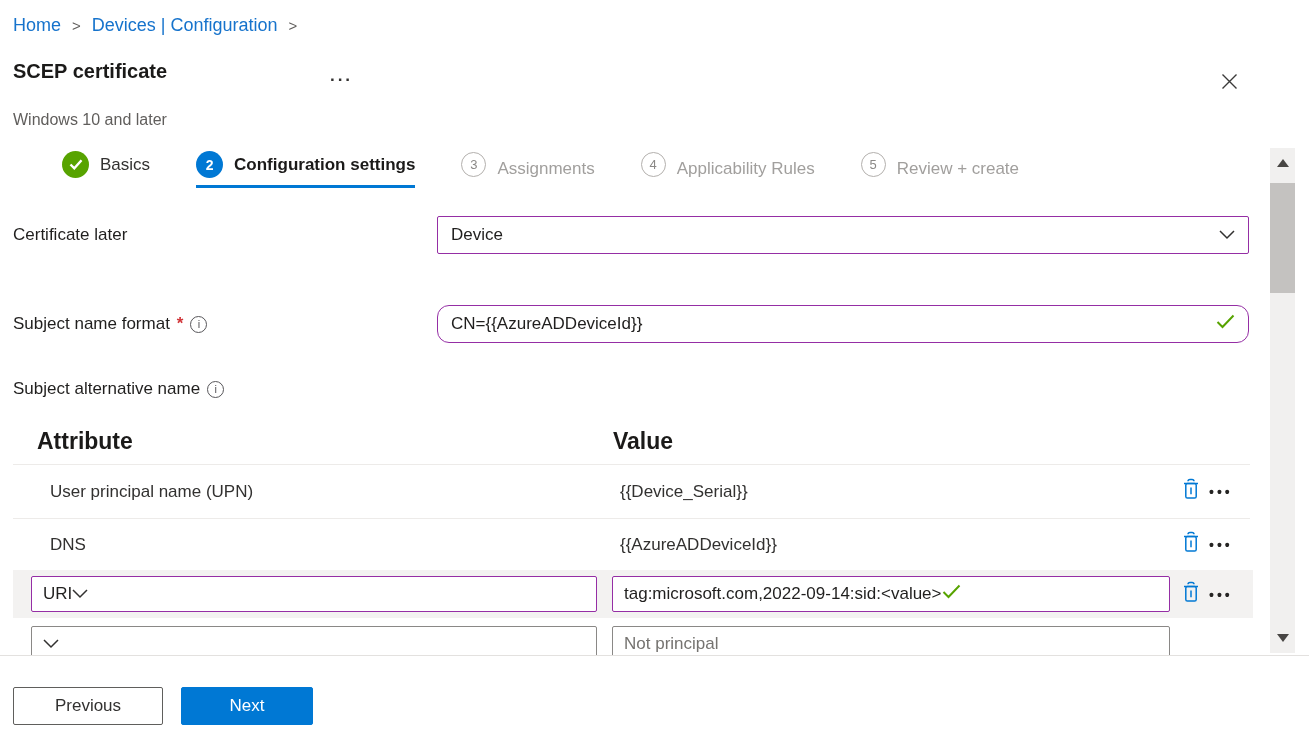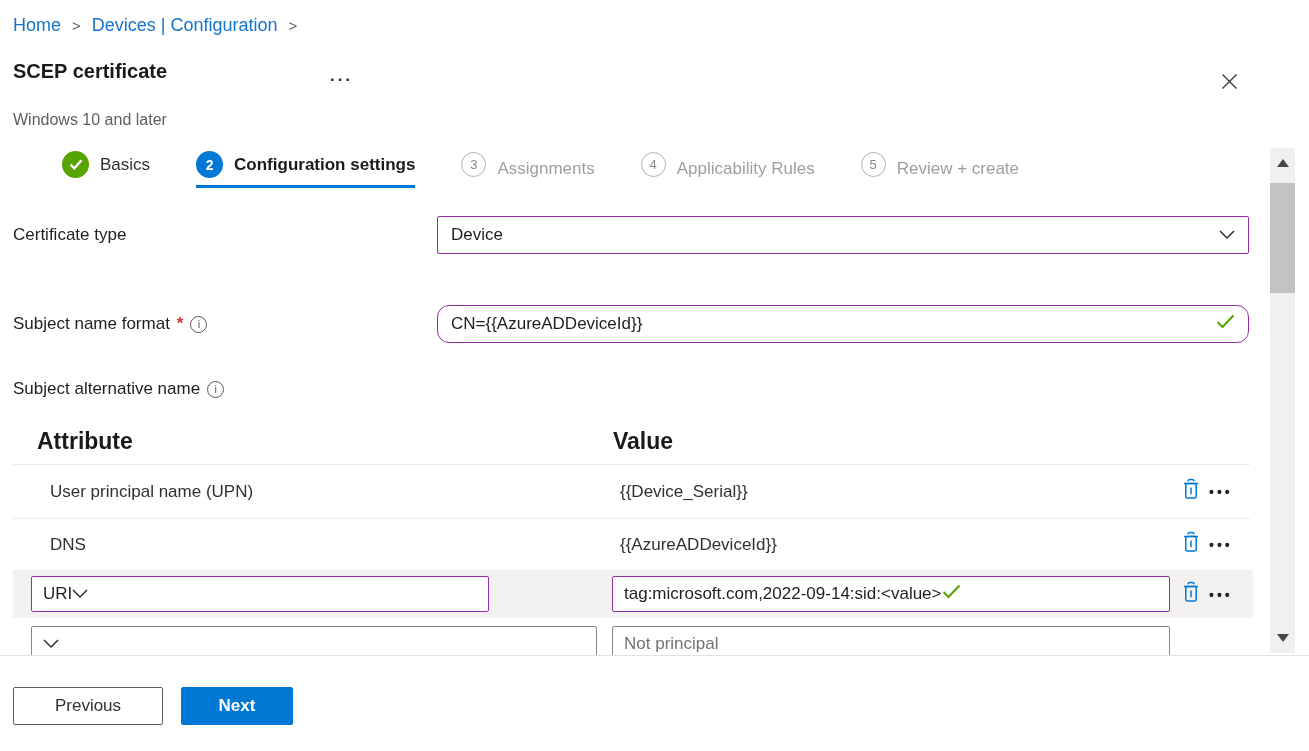--- a/index.html
+++ b/index.html
@@ -53,21 +53,21 @@
   
   .scrollbar { position: absolute; left: 1270px; top: 148px; width: 25px; height: 505px; background: #f1f0ef; }
   .sb-up { position: absolute; top: 11px; left: 7px; width: 0; height: 0; border-left: 6px solid transparent; border-right: 6px solid transparent; border-bottom: 8px solid #484644; cursor: pointer; }
   .sb-thumb { position: absolute; top: 35px; left: 0; width: 25px; height: 110px; background: #c4c2c0; cursor: pointer; }
   .sb-down { position: absolute; bottom: 11px; left: 7px; width: 0; height: 0; border-left: 6px solid transparent; border-right: 6px solid transparent; border-top: 8px solid #484644; cursor: pointer; }
 
   
   .footer { position: absolute; left: 0; top: 655px; width: 1309px; height: 96px; background: #fff; border-top: 1px solid #e3e1df; z-index: 5; }
   .btn { position: absolute; top: 31px; height: 38px; border-radius: 2px; font-size: 17px; font-family: inherit; cursor: pointer; }
   .btn-prev { left: 13px; width: 150px; background: #fff; border: 1px solid #5f5e5c; color: #323130; }
-  .btn-next { left: 181px; width: 112px; background: #0078d4; border: 1px solid #0078d4; color: #fff; font-weight: 700; }
+  .btn-next { left: 181px; width: 132px; background: #0078d4; border: 1px solid #0078d4; color: #fff; font-weight: 400; }
 </style>
 </head>
 <body>
 
 <div class="screen">
 
   <div class="breadcrumb">
     <span class="crumb">Home</span>
     <span class="crumb-sep">&gt;</span>
     <span class="crumb">Devices | Configuration</span>
@@ -106,21 +106,21 @@
     <div class="step upcoming">
       <span class="step-circle">4</span>
       <span class="step-label">Applicability Rules</span>
     </div>
     <div class="step upcoming">
       <span class="step-circle">5</span>
       <span class="step-label">Review + create</span>
     </div>
   </div>
 
-  <div class="field-label" style="left:13px; top:225px;">Certificate type</div>
+  <div class="field-label" style="left:13px; top:225px;">Certificate later</div>
   <div class="control purple" style="top:216px;">
     <span>Device</span>
     <span class="spacer"></span>
     <span>
       <svg width="16" height="10" viewBox="0 0 16 10">
           <path d="M1 1l7 7 7-7" stroke="#323130" stroke-width="1.5" fill="none"></path>
         </svg>
     </span>
   </div>
 
@@ -175,21 +175,21 @@
         <rect x="4.8" y="5.5" width="10.4" height="14.6" rx="1.6"></rect>
           <path d="M10 9.5v6.8"></path>
       </svg>
     </span>
   </div>
   <div class="dots-btn" style="top:537px;">
     <span>•••</span>
   </div>
 
   <div class="row-highlight"></div>
-  <div class="cell-control purple" style="left:31px; top:576px; width:458px;">
+  <div class="cell-control purple" style="left:31px; top:576px; width:566px;">
     <span>URI</span>
     <span class="spacer"></span>
     <span>
       <svg width="16" height="10" viewBox="0 0 16 10">
           <path d="M1 1l7 7 7-7" stroke="#323130" stroke-width="1.5" fill="none"></path>
         </svg>
     </span>
   </div>
   <div class="cell-control purple" style="left:612px; top:576px; width:558px;">
     <span>tag:microsoft.com,2022-09-14:sid:&lt;value&gt;</span>

